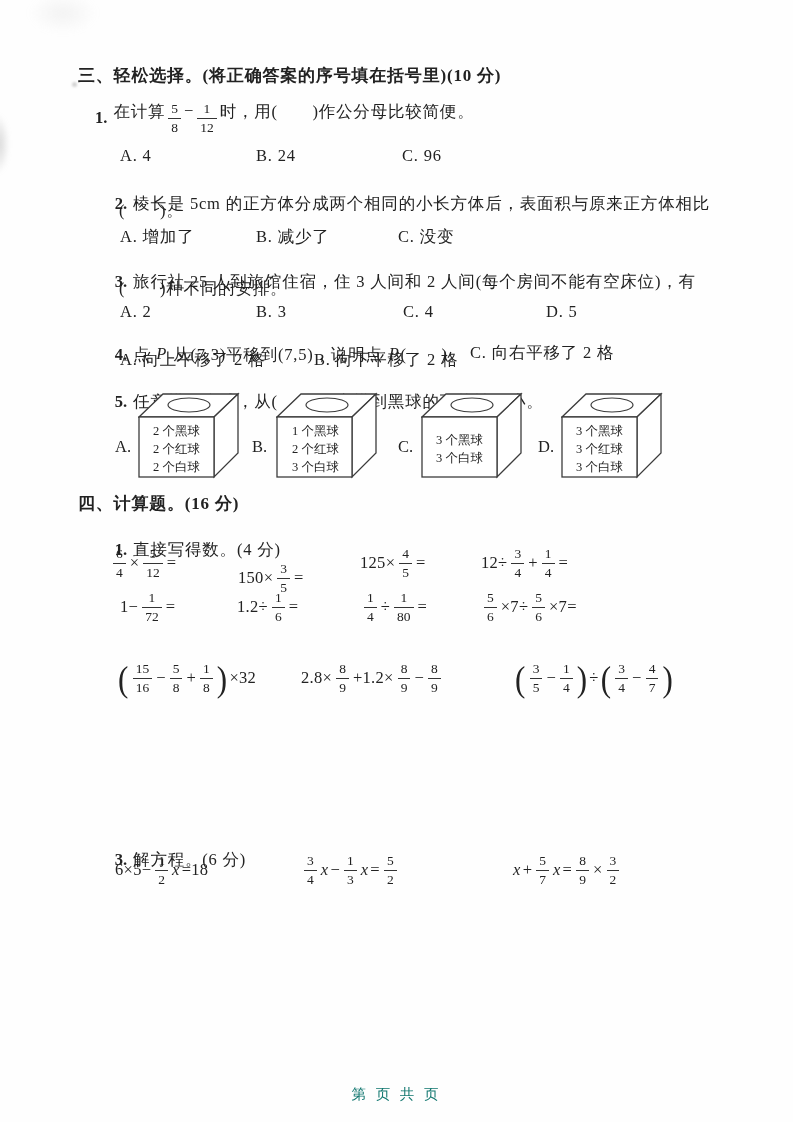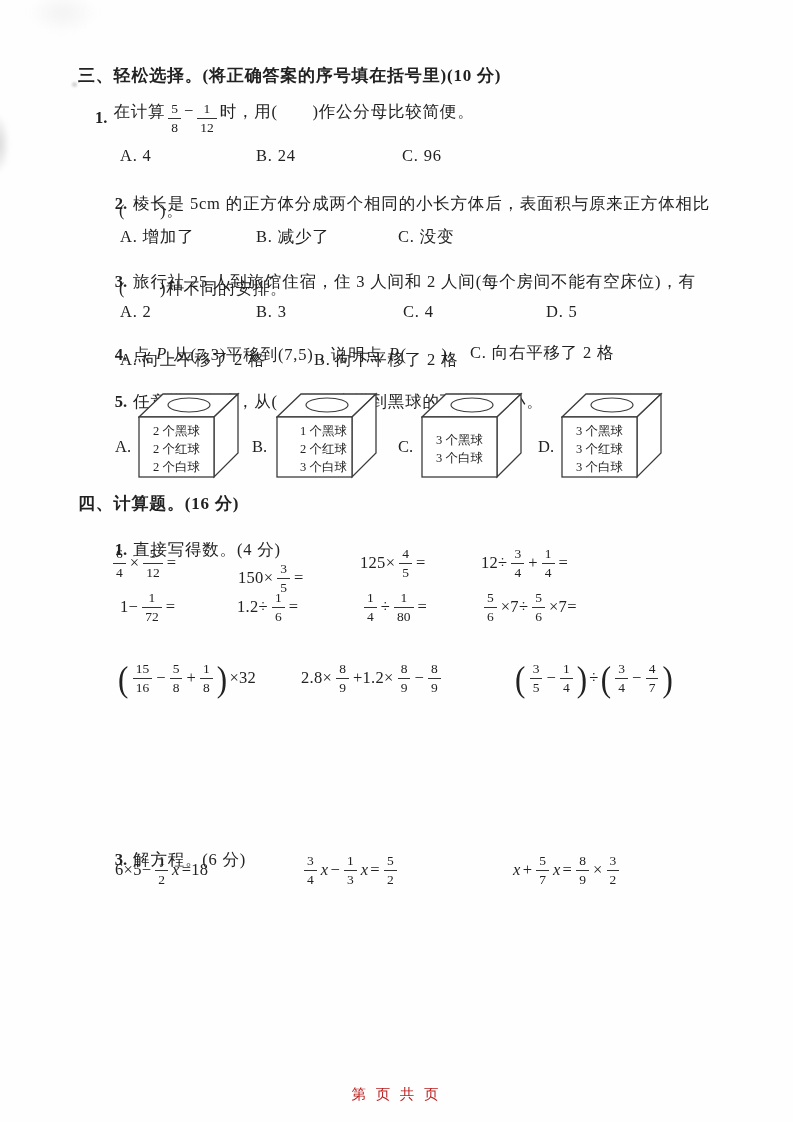--- a/index.html
+++ b/index.html
@@ -22,21 +22,21 @@
   .fr .d { border-top:1.3px solid #333; padding:1px 3px 0; }
   .it { font-style:italic; padding:0 1px; font-family:"Liberation Serif",serif; }
   .bp { display:inline-block; font-size:31px; line-height:1; transform:scaleY(1.18); padding:0 1px; font-weight:400; }
   .cube { position:absolute; }
   .cube-text { position:absolute; width:73px; height:57px; display:flex; flex-direction:column;
                justify-content:center; align-items:center; font-size:12.5px; line-height:18px; }
   .cube-text span { white-space:pre; }
   .cube-text span:empty { display:none; }
   .box-label { position:absolute; font-size:16.5px; }
   .footer { position:absolute; left:0; right:0; top:1085px; text-align:center;
-            font-size:14.5px; letter-spacing:3px; color:#b91c1c; white-space:pre; }
+            font-size:14.5px; letter-spacing:3px; color:#0f766e; white-space:pre; }
   .smudge-left { position:absolute; left:-3px; top:115px; width:12px; height:58px;
     background:radial-gradient(ellipse at left center, rgba(140,140,140,0.38), rgba(255,255,255,0) 75%);
     filter:blur(2px); }
   .smudge-top { position:absolute; left:28px; top:-8px; width:70px; height:42px;
     background:radial-gradient(ellipse, rgba(185,185,185,0.16), rgba(255,255,255,0) 70%);
     filter:blur(3px); }
   .speck { position:absolute; left:72px; top:82px; width:5px; height:5px; border-radius:50%;
     background:rgba(130,130,130,0.35); filter:blur(1px); }
 </style>
 </head>
@@ -99,21 +99,21 @@
     <span>2 个白球</span>
   </div>
 
   <span class="box-label" style="left:252px; top:437px;">B.</span>
   <svg class="cube" style="left:276px; top:391px;" width="102" height="88" viewBox="0 0 102 88">
     <polygon points="1,26 25,3 100,3 76,26" fill="#fff" stroke="#3c3c3c" stroke-width="1.3"></polygon>
     <polygon points="76,26 100,3 100,62 76,86" fill="#fff" stroke="#3c3c3c" stroke-width="1.3"></polygon>
     <rect x="1" y="26" width="75" height="60" fill="#fff" stroke="#3c3c3c" stroke-width="1.3"></rect>
     <ellipse cx="51" cy="14" rx="21" ry="7" fill="#fff" stroke="#3c3c3c" stroke-width="1.2"></ellipse>
   </svg>
-  <div class="cube-text" style="left:280px; top:420px;padding-left:7px;">
+  <div class="cube-text" style="left:272px; top:420px;padding-left:7px;">
     <span>1 个黑球</span>
     <span>2 个红球</span>
     <span>3 个白球</span>
   </div>
 
   <span class="box-label" style="left:398px; top:437px;">C.</span>
   <svg class="cube" style="left:421px; top:391px;" width="102" height="88" viewBox="0 0 102 88">
     <polygon points="1,26 25,3 100,3 76,26" fill="#fff" stroke="#3c3c3c" stroke-width="1.3"></polygon>
     <polygon points="76,26 100,3 100,62 76,86" fill="#fff" stroke="#3c3c3c" stroke-width="1.3"></polygon>
     <rect x="1" y="26" width="75" height="60" fill="#fff" stroke="#3c3c3c" stroke-width="1.3"></rect>

